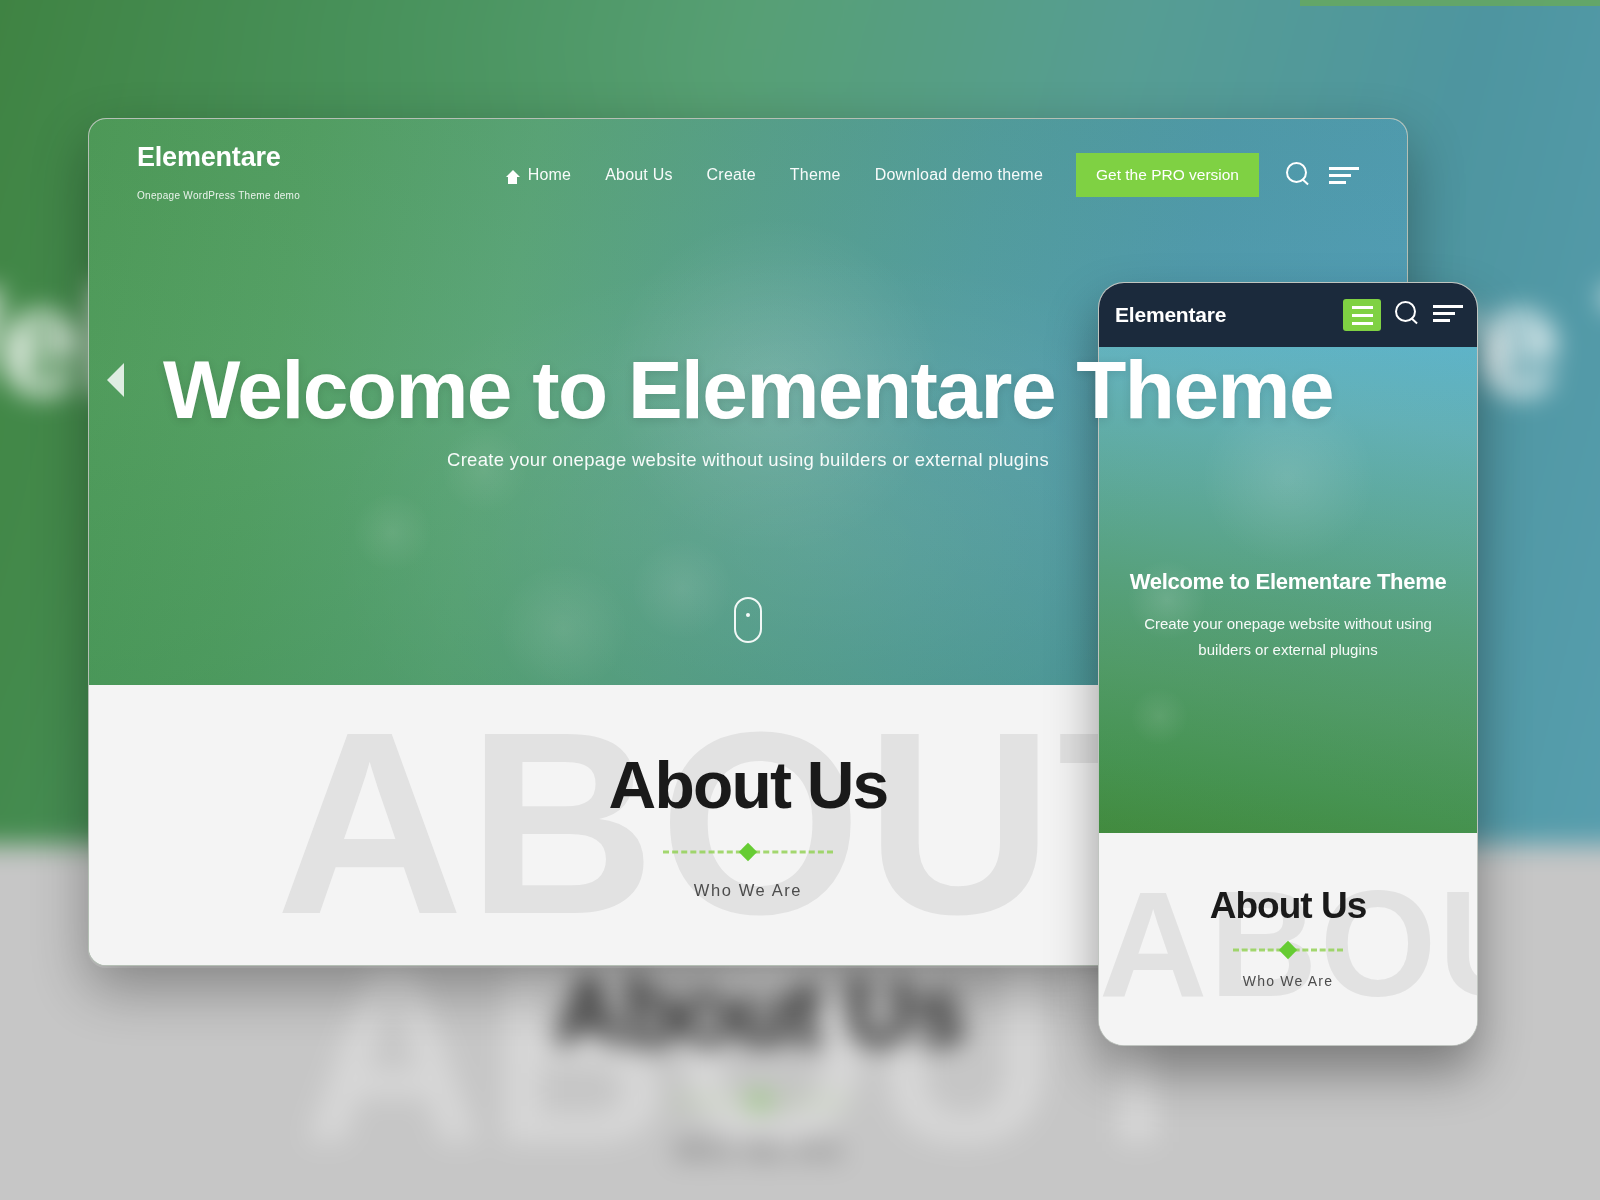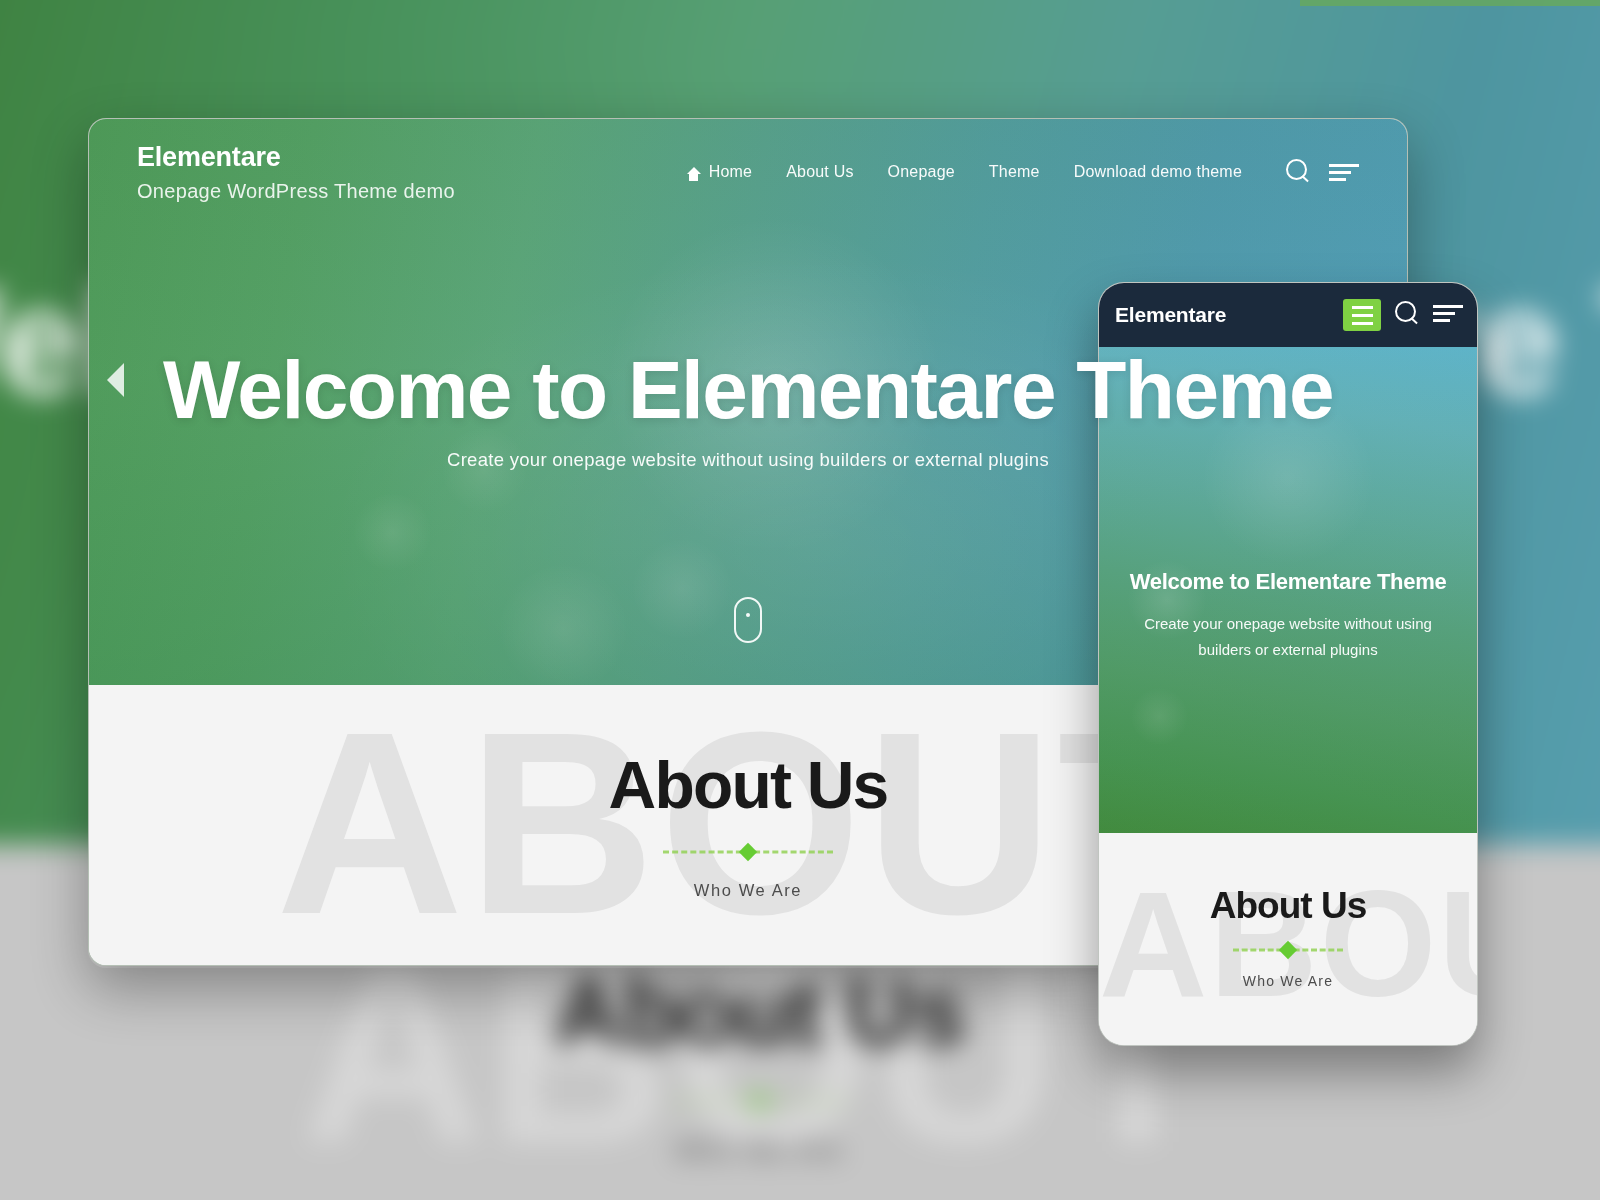--- a/index.html
+++ b/index.html
@@ -139,22 +139,22 @@
   }
   #d-brand { flex: 0 0 auto; }
   #d-brand .name {
     font-size: 27px;
     font-weight: 700;
     color: #fff;
     letter-spacing: -.2px;
     line-height: 1.1;
   }
   #d-brand .tag {
-    margin-top: 7px;
-    font-size: 20px;
+    margin-top: 17px;
+    font-size: 10px;
     color: rgba(255,255,255,.88);
     letter-spacing: .3px;
   }
   #d-menu {
     margin-left: auto;
     display: flex;
     align-items: center;
     gap: 0;
     padding-top: 10px;
   }
@@ -474,28 +474,29 @@
 
       <nav id="d-menu">
         <a class="item">
           <span class="home-icon"></span>
           <span>Home</span>
         </a>
         <a class="item">
           <span>About Us</span>
         </a>
         <a class="item">
-          <span>Onepage</span>
+          <span>Create</span>
         </a>
         <a class="item">
           <span>Theme</span>
         </a>
         <a class="item">
           <span>Download demo theme</span>
         </a>
+        <div id="d-pro">Get the PRO version</div>
         <div id="d-search-btn">
           <span class="icon-search"></span>
         </div>
         <div id="d-burger-btn">
           <span class="icon-burger"><i></i><i></i><i></i></span>
         </div>
       </nav>
     </div>
 
     <div id="d-arrow-prev"></div>

